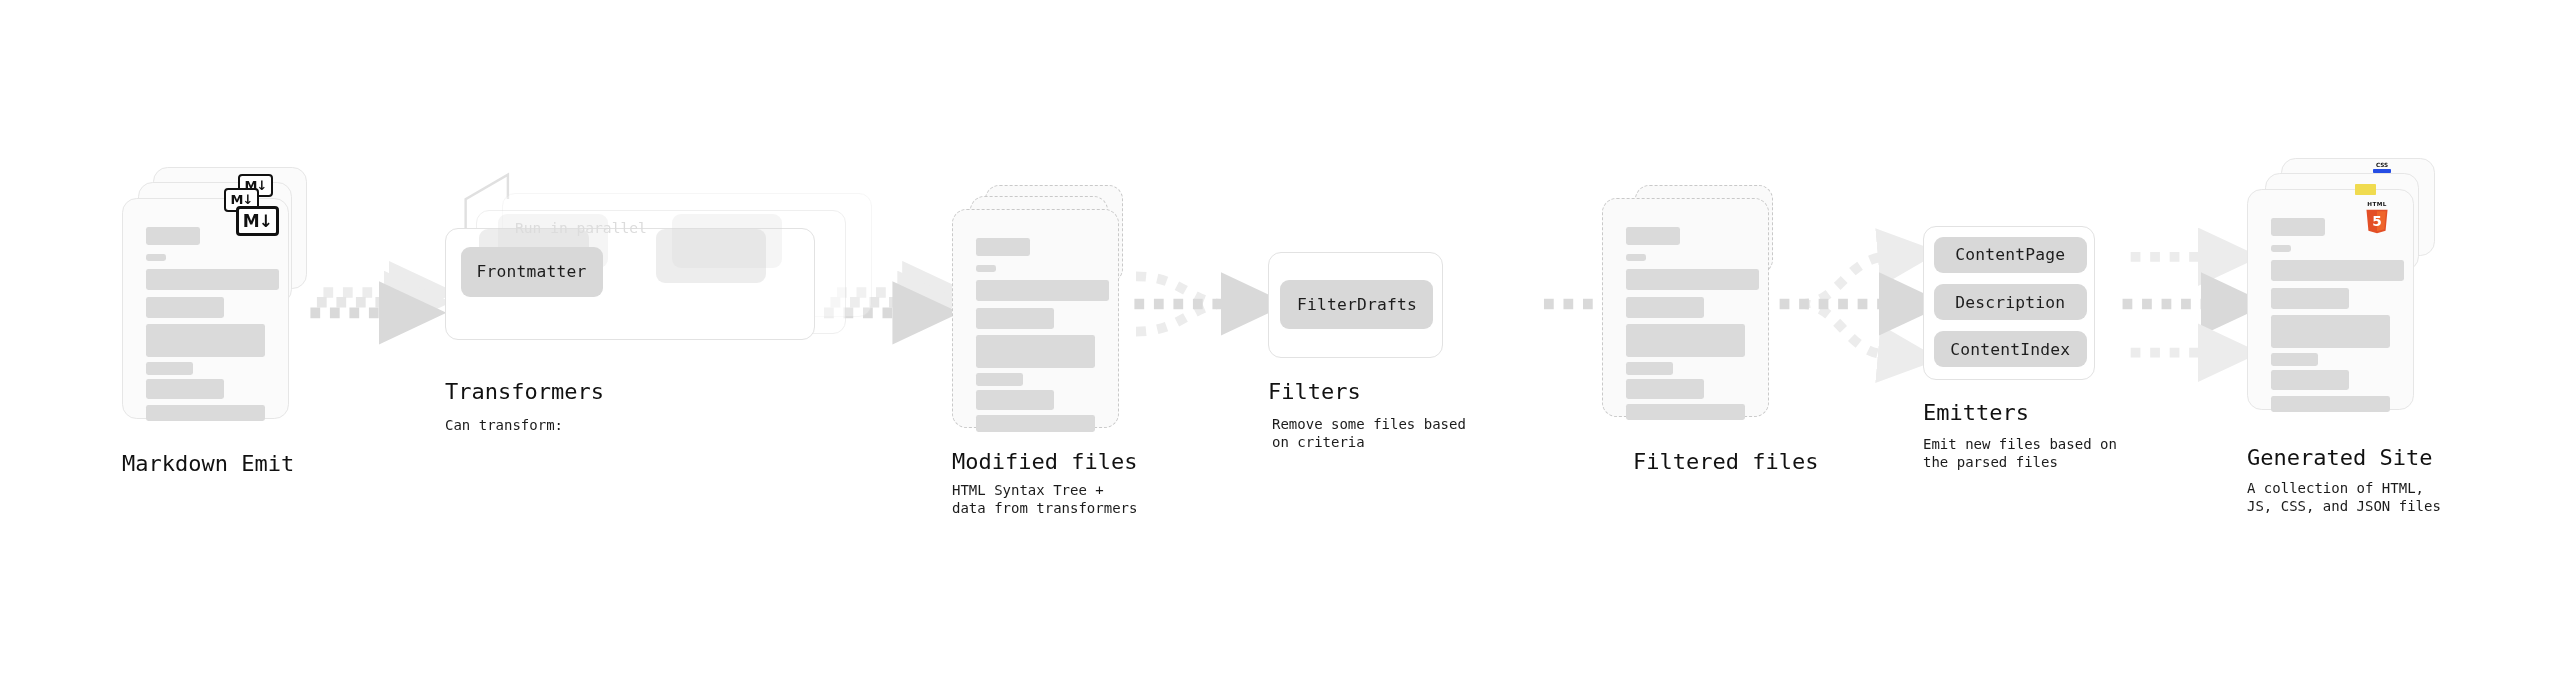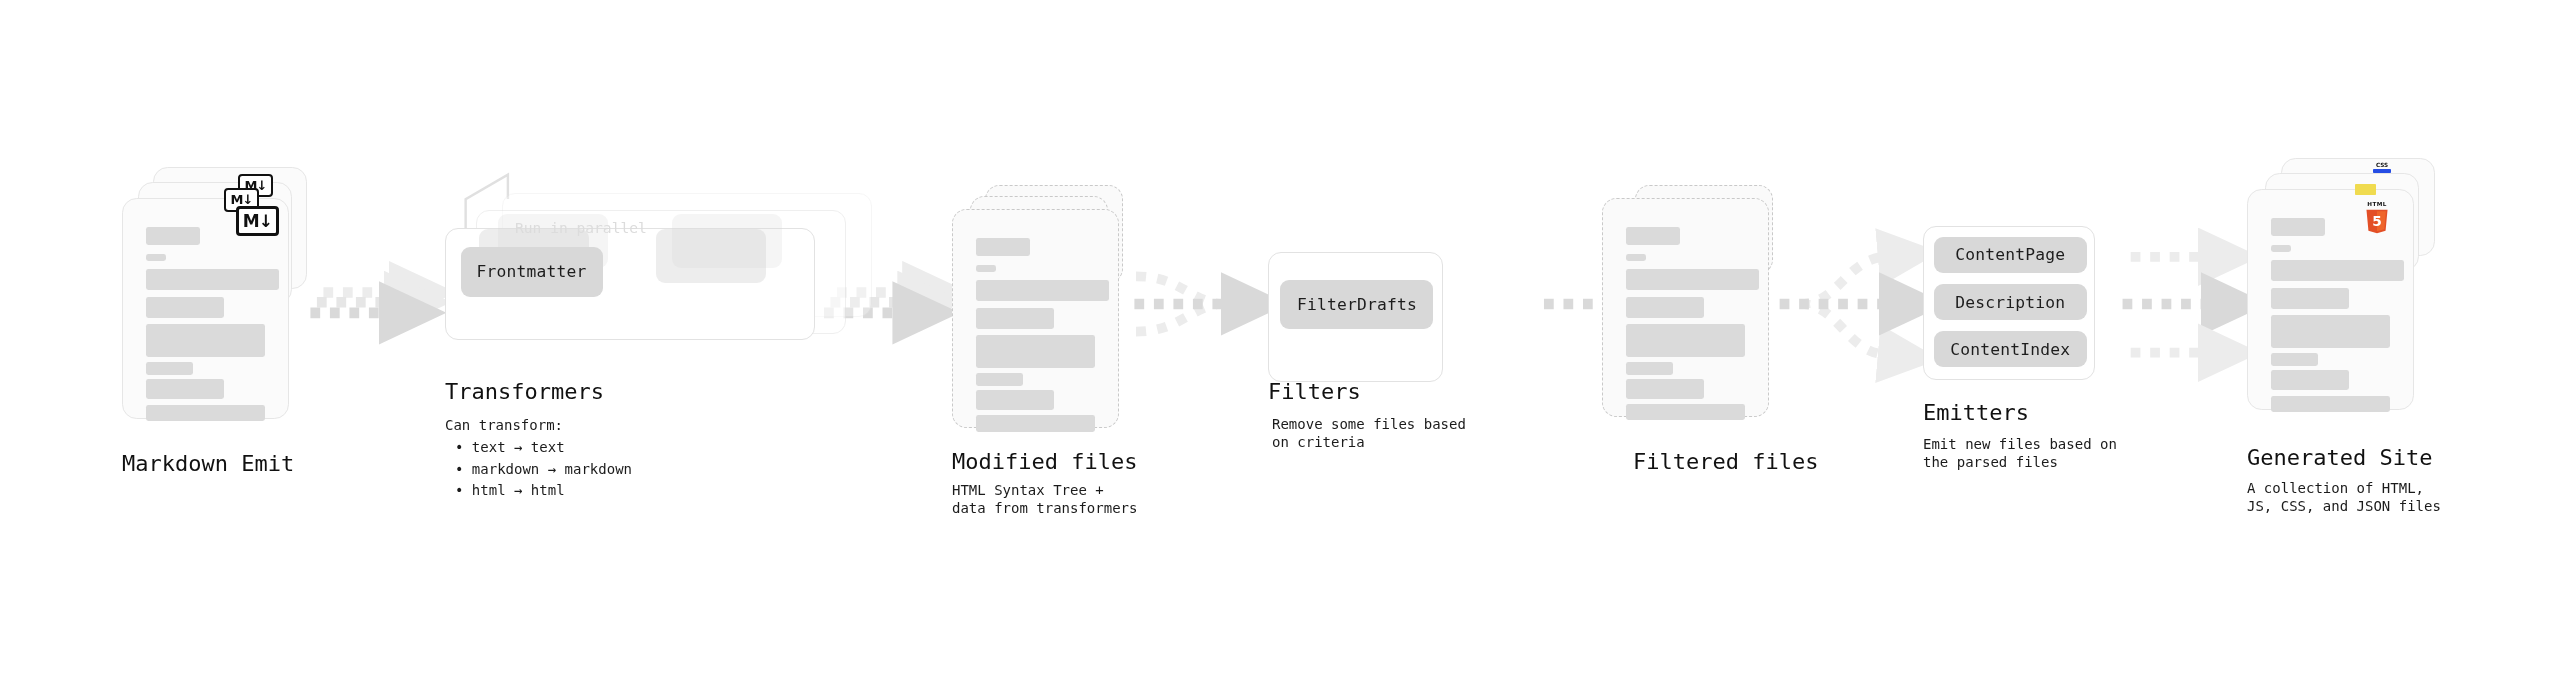--- a/index.html
+++ b/index.html
@@ -208,25 +208,20 @@
       <div class="chip g2" style="left:32.5px;top:0px;width:110px;height:54px;font-size:0;"></div>
       <div class="chip" style="left:14.6px;top:18px;width:142px;height:50px;">Frontmatter</div>
 
       <div class="chip g1" style="left:226px;top:-14.6px;width:110px;height:54px;font-size:0;"></div>
       <div class="chip g2" style="left:210px;top:0px;width:110px;height:54px;font-size:0;"></div>
     </div>
   </div>
   <div class="tiny-note" style="left:515px;top:197px;margin-top:22px;">Run in parallel</div>
   <div class="title" style="left:445px;top:379px;">Transformers</div>
   <div class="sub" style="left:445px;top:416px;">Can transform:</div>
-  <div class="bullets" style="left:455px;top:437px;">
-    <div class="bl">• text → text</div>
-    <div class="bl">• markdown → markdown</div>
-    <div class="bl">• html → html</div>
-  </div>
 
   <div class="node" style="left:952px;top:185px;">
     <div class="doc-stack" style="width:195px;height:268px;">
       <div class="doc dashed doc-back" style="left:32.5px;top:0px;width:138px;height:98px;"></div>
       <div class="doc dashed doc-mid" style="left:18px;top:11.4px;width:138px;height:98px;"></div>
       <div class="doc dashed doc-front" style="left:0px;top:24.4px;width:167px;height:219px;">
         <div class="skel" style="left:23px;top:28px;width:54px;height:18px;"></div>
         <div class="skel" style="left:23px;top:55px;width:19.5px;height:6.5px;"></div>
         <div class="skel" style="left:23px;top:70px;width:133px;height:21px;"></div>
         <div class="skel" style="left:23px;top:98px;width:78px;height:21px;"></div>
@@ -235,21 +230,21 @@
         <div class="skel" style="left:23px;top:180px;width:78px;height:19.5px;"></div>
         <div class="skel" style="left:23px;top:205px;width:119px;height:16.3px;"></div>
       </div>
     </div>
   </div>
   <div class="title" style="left:952px;top:449px;">Modified files</div>
   <div class="sub" style="left:952px;top:481px;">HTML Syntax Tree +
 data from transformers</div>
 
   <div class="node" style="left:1268px;top:252px;">
-    <div class="panel" style="left:0px;top:0px;width:175px;height:130px;">
+    <div class="panel" style="left:0px;top:0px;width:175px;height:106px;">
       <div class="chip" style="left:11.4px;top:27px;width:153px;height:49px;">FilterDrafts</div>
     </div>
   </div>
   <div class="title" style="left:1268px;top:379px;">Filters</div>
   <div class="sub" style="left:1272px;top:415px;">Remove some files based
 on criteria</div>
 
   <div class="node" style="left:1602px;top:185px;">
     <div class="doc-stack" style="width:195px;height:268px;">
       <div class="doc dashed doc-back" style="left:32.5px;top:0px;width:138px;height:89px;"></div>

